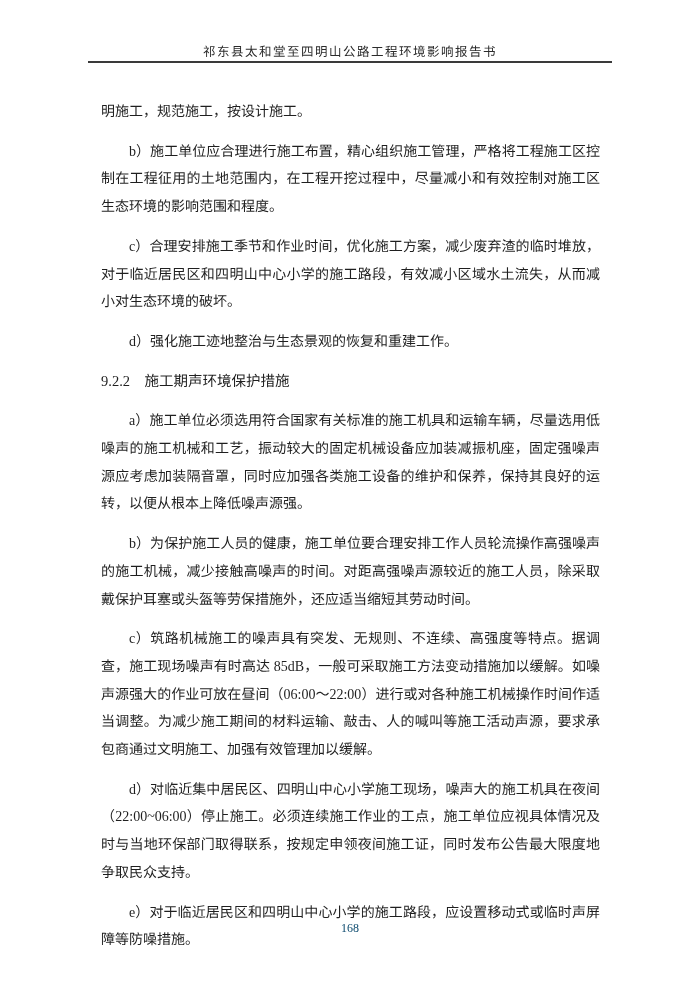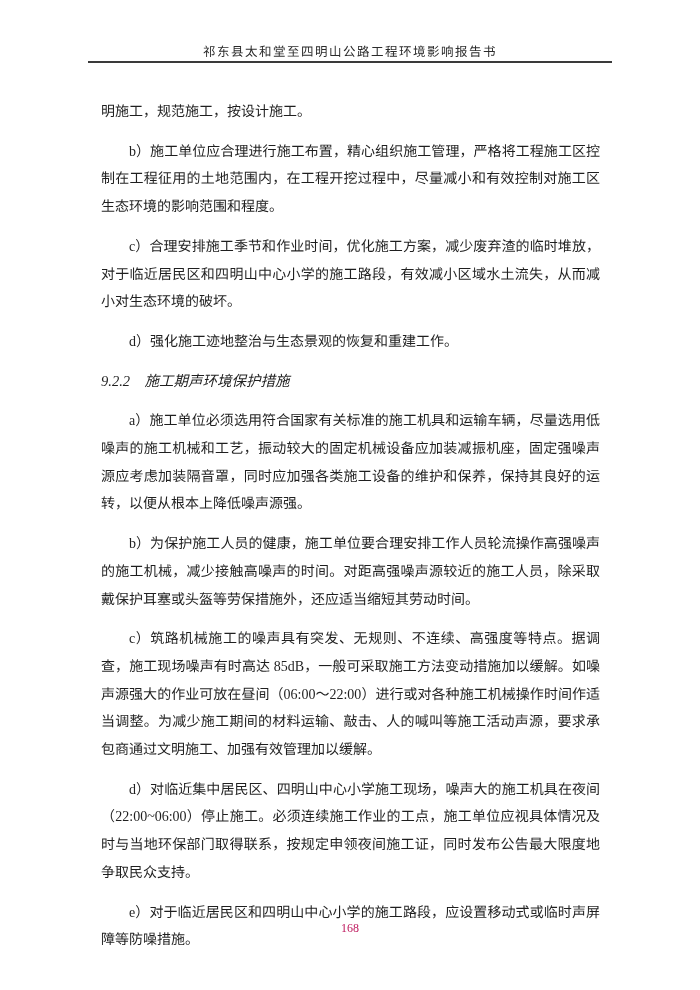--- a/index.html
+++ b/index.html
@@ -47,30 +47,29 @@
   .doc-body p {
     margin: 12px;
     padding: 0;
   }
   .doc-body p.indent {
     text-indent: 2em;
   }
   .doc-body p.heading {
     font-size: 14.5px;
     text-indent: 0;
-    font-style: italic;
   }
   .footer {
     position: absolute;
     top: 921px;
     left: 0;
     width: 700px;
     text-align: center;
     font-size: 12px;
-    color: #be185d;
+    color: #0c4a6e;
   }
 </style>
 </head>
 <body>
 
 <div class="page">
   <div class="running-header">祁东县太和堂至四明山公路工程环境影响报告书</div>
   <div class="header-rule"></div>
   <div class="doc-body">
       <p class="body">明施工，规范施工，按设计施工。</p>

